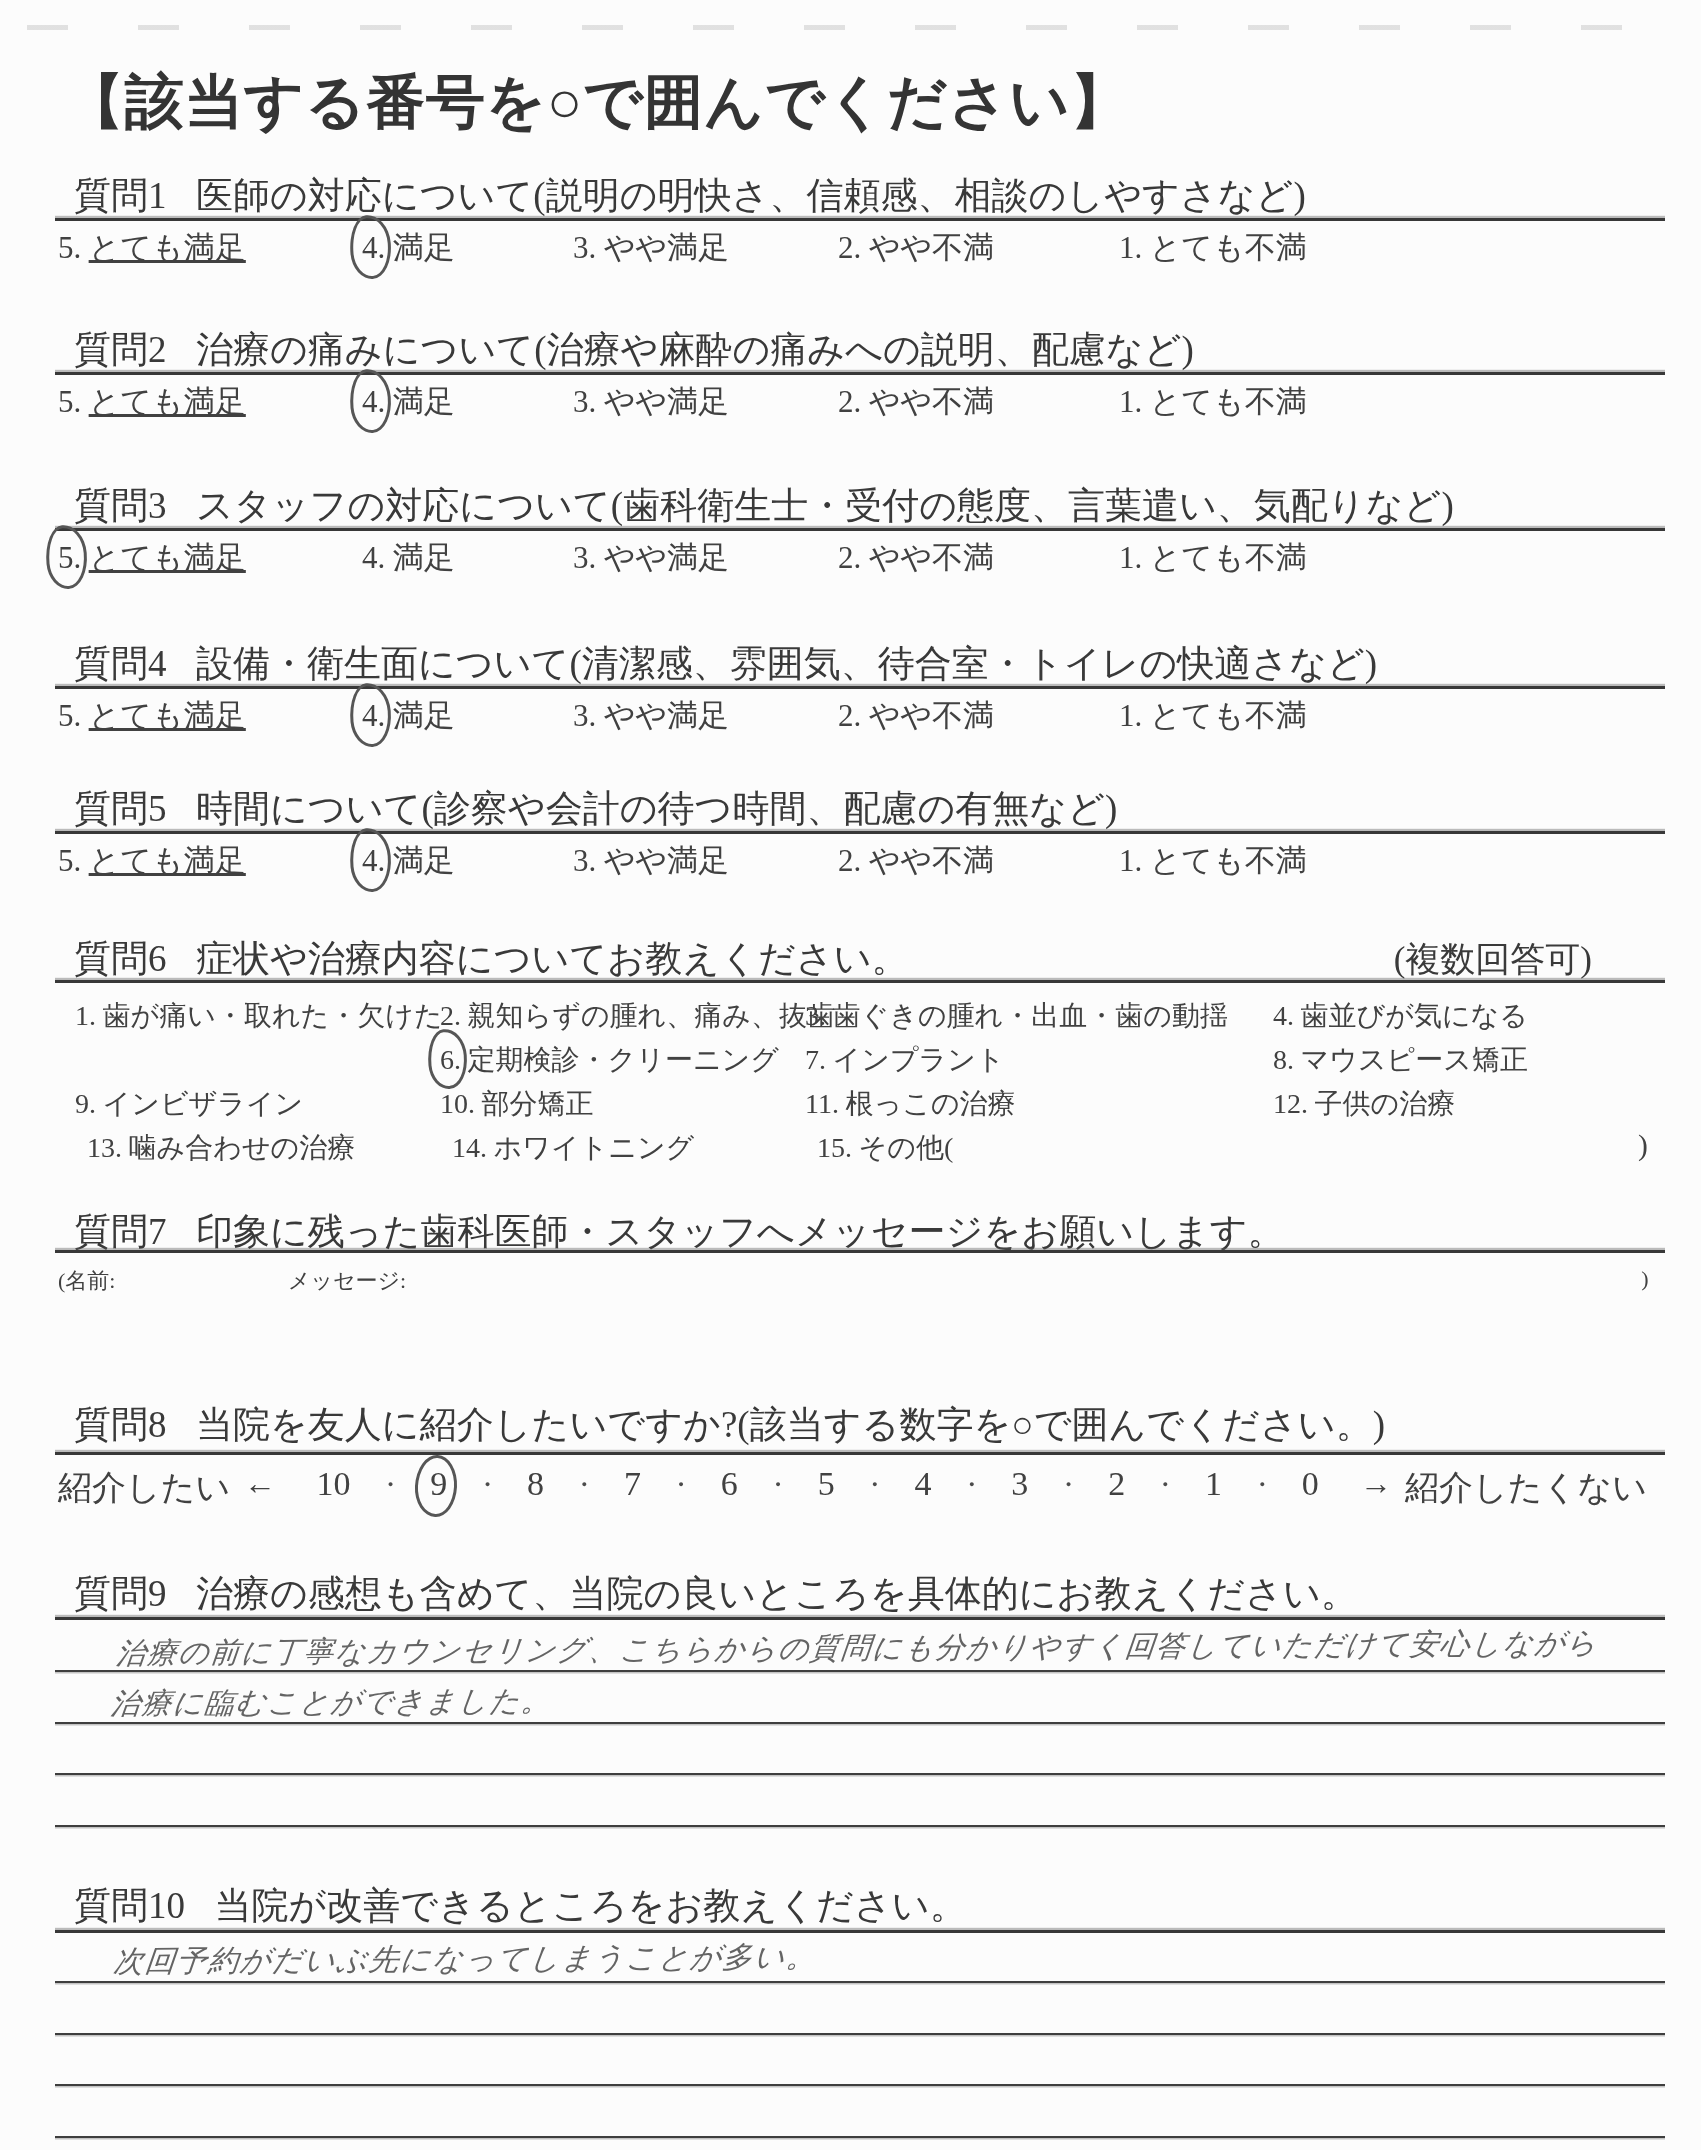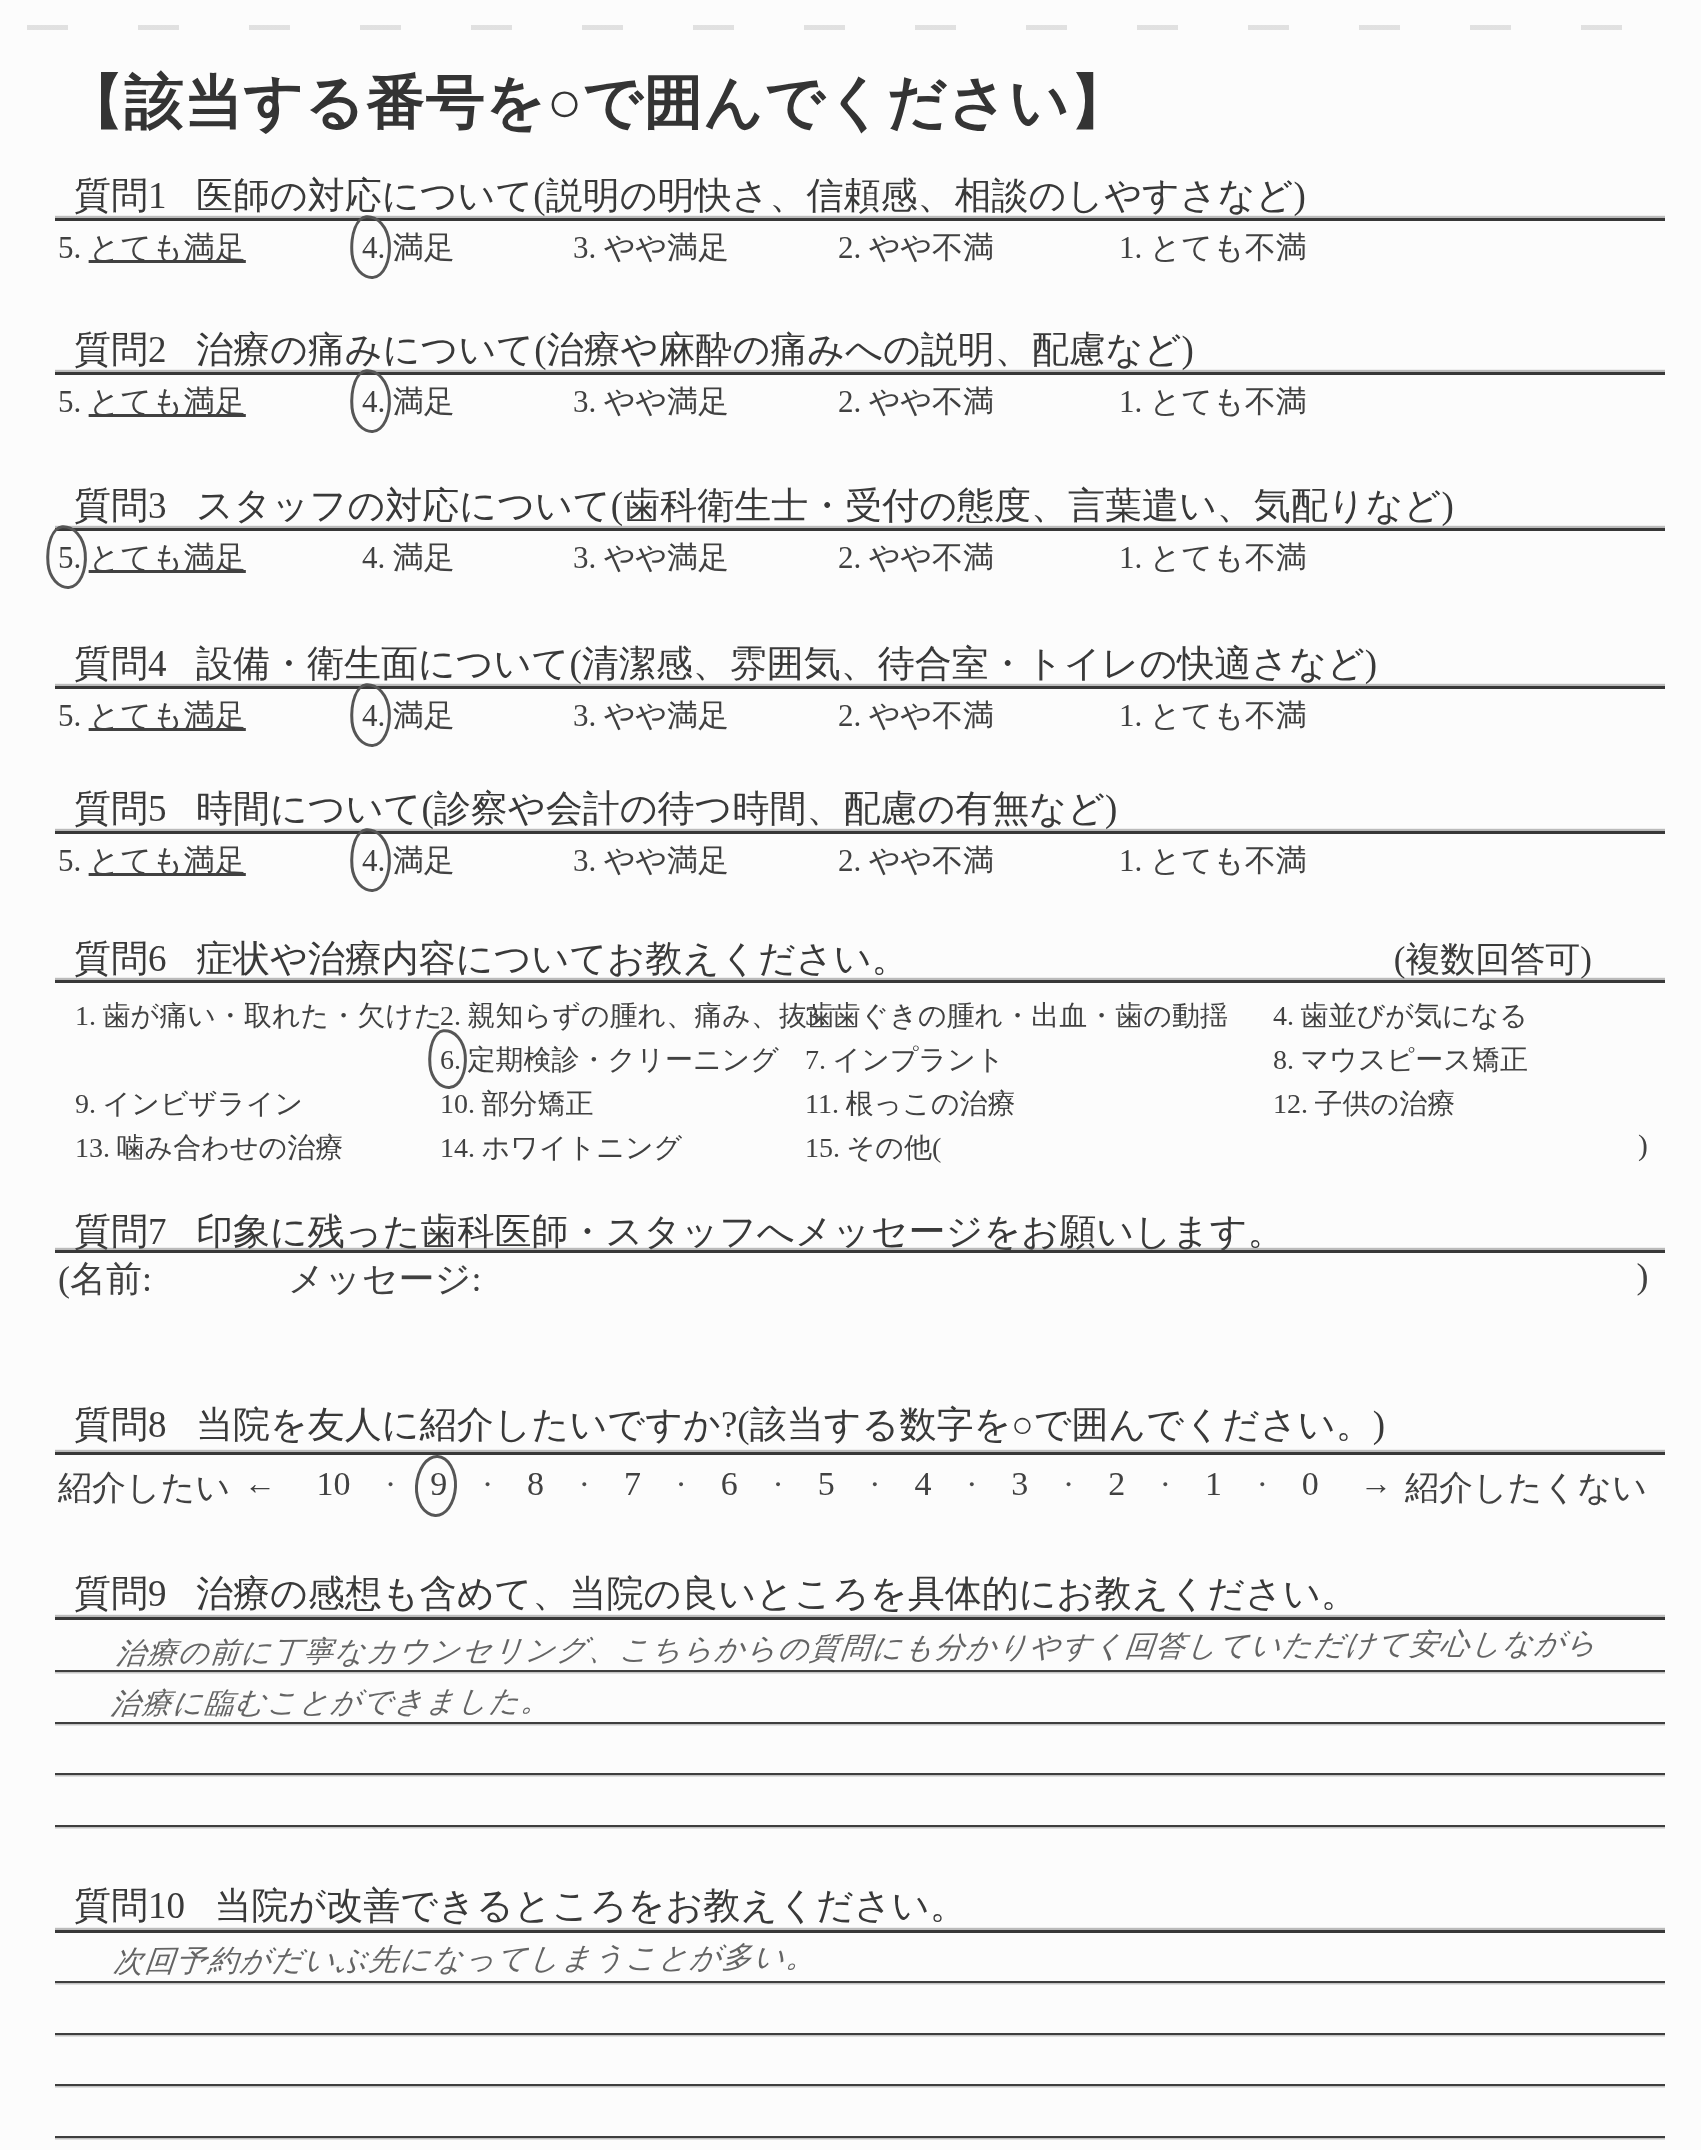--- a/index.html
+++ b/index.html
@@ -41,24 +41,24 @@
     transform:rotate(-5deg);pointer-events:none;
   }
   .circled8::after{left:-14.8px;right:-10.3px;top:-9.6px;bottom:-14.8px;transform:rotate(3deg);
     border-radius:50% 50% 48% 52% / 52% 50% 50% 48%;}
   
   .q6note{position:absolute;right:109px;top:1.5px;font-size:35px;color:#3a3a3a;}
   .q6items{position:absolute;left:58px;top:63px;width:1602px;height:185px;}
   .q6item{position:absolute;white-space:nowrap;font-size:28px;color:#414141;}
   .q6item .num{display:inline-block;margin-right:6.6px;}
   .qc0{left:17px;} .qc1{left:382px;} .qc2{left:747px;} .qc3{left:1207px;margin-left:8px;}
-  .qr0{top:0;} .qr1{top:44px;} .qr2{top:88px;} .qr3{top:132px;}
+  .qr0{top:0;} .qr1{top:44px;} .qr2{top:88px;} .qr3{top:132px;margin-left:12px;}
   .q6close{position:absolute;left:1580px;top:132px;font-size:29.5px;color:#414141;}
   
-  .q7row{position:absolute;left:58px;top:48px;width:1595px;height:44px;font-size:36px;color:#414141;}
+  .q7row{position:absolute;left:58px;top:59px;width:1595px;height:44px;font-size:22px;color:#414141;}
   .q7name{position:absolute;left:0;}
   .q7msg{position:absolute;left:230px;}
   .q7close{position:absolute;right:4.4px;}
   
   .q8row{position:absolute;left:58px;top:65px;width:1589px;display:flex;align-items:flex-start;
     font-size:34px;color:#414141;}
   .q8label{white-space:nowrap;}
   .q8arrow{margin:0 13.3px;font-size:32px;}
   .q8nums{flex:1;display:flex;justify-content:space-evenly;align-items:center;}
   .q8num{font-size:34px;}

